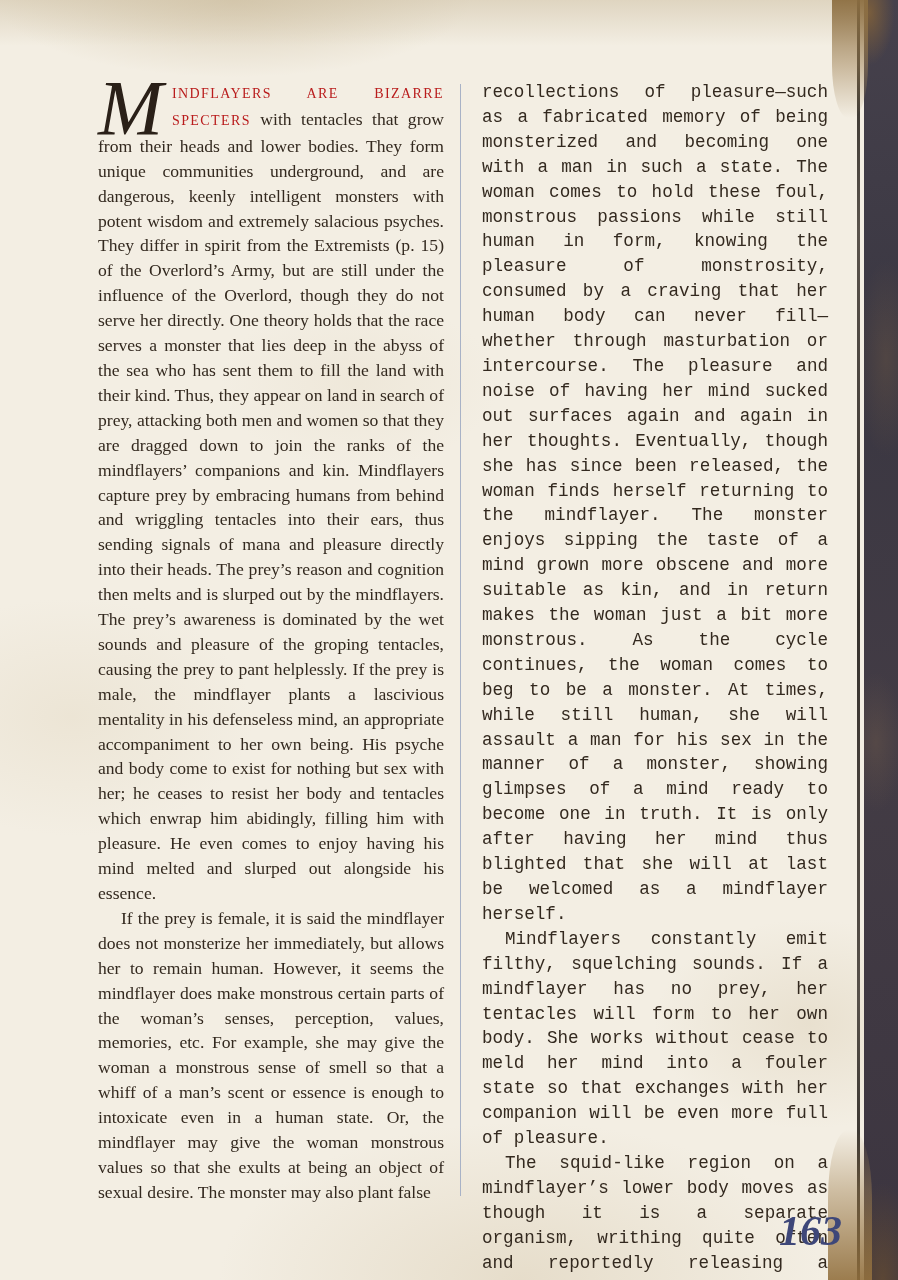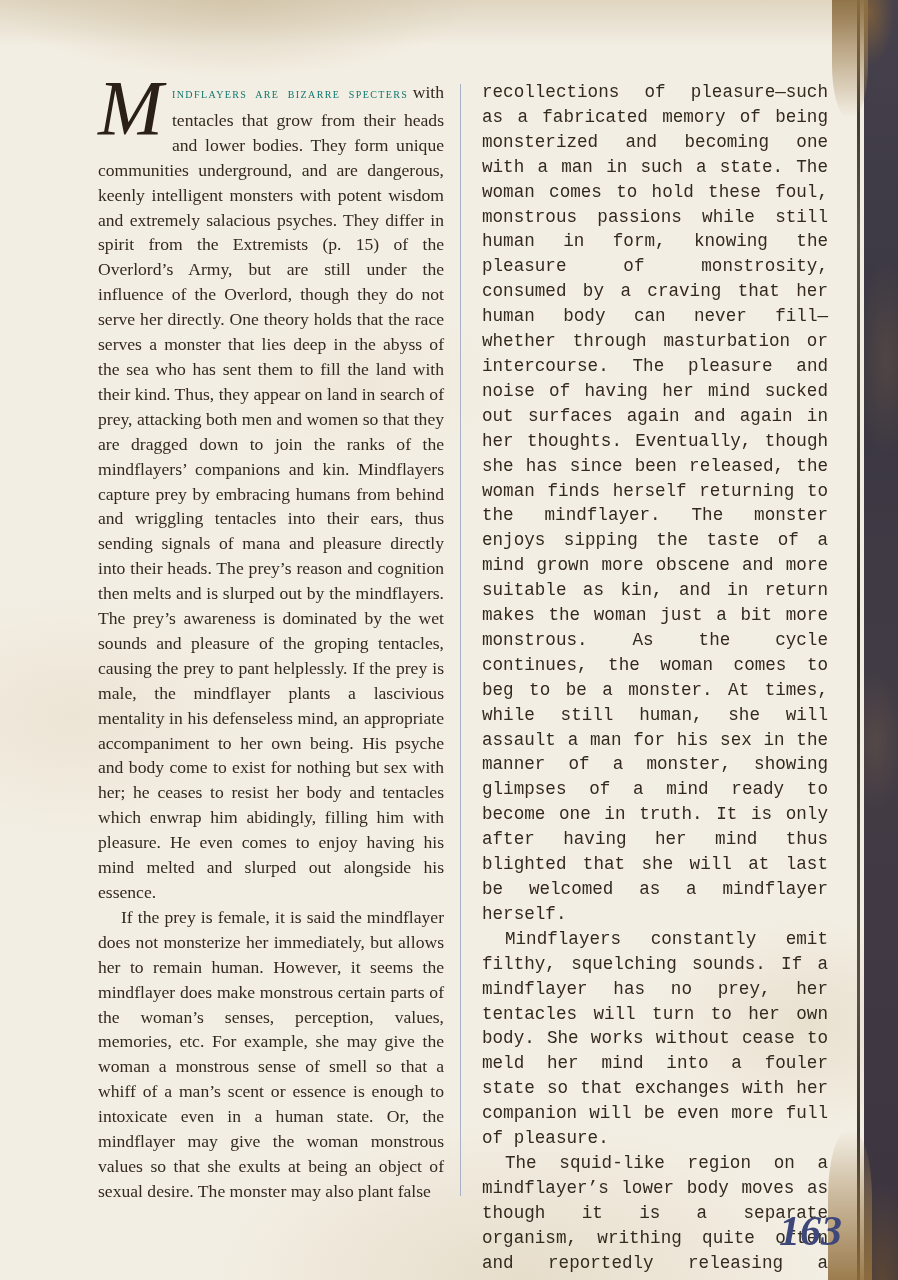--- a/index.html
+++ b/index.html
@@ -67,24 +67,24 @@
 
   .dropcap {
     float: left;
     font-style: italic;
     font-size: 78px;
     line-height: 50px;
     color: #2a2018;
     margin: 3px 9px 0 0;
   }
   .smallcaps {
-    font-size: 10px;
+    font-size: 14px;
     letter-spacing: 1.4px;
     word-spacing: 4.5px;
-    color: #0f766e;
+    color: #b91c1c;
   }
 
   .column-divider {
     position: absolute;
     left: 460px; top: 84px;
     width: 1px; height: 1112px;
     background: #a8b2c6;
   }
 
   
@@ -119,19 +119,19 @@
 <div class="corner-stain-top"></div>
 <div class="corner-stain-bottom"></div>
 
 <div class="column-divider"></div>
 <div class="column col-left">
     <p class="para lead"><span class="dropcap">M</span><span class="smallcaps">INDFLAYERS ARE BIZARRE SPECTERS</span> with tentacles that grow from their heads and lower bodies. They form unique communities underground, and are dangerous, keenly intelligent monsters with potent wisdom and extremely salacious psyches. They differ in spirit from the Extremists (p. 15) of the Overlord’s Army, but are still under the influence of the Overlord, though they do not serve her directly. One theory holds that the race serves a monster that lies deep in the abyss of the sea who has sent them to fill the land with their kind. Thus, they appear on land in search of prey, attacking both men and women so that they are dragged down to join the ranks of the mindflayers’ companions and kin. Mindflayers capture prey by embracing humans from behind and wriggling tentacles into their ears, thus sending signals of mana and pleasure directly into their heads. The prey’s reason and cognition then melts and is slurped out by the mindflayers. The prey’s awareness is dominated by the wet sounds and pleasure of the groping tentacles, causing the prey to pant helplessly. If the prey is male, the mindflayer plants a lascivious mentality in his defenseless mind, an appropriate accompaniment to her own being. His psyche and body come to exist for nothing but sex with her; he ceases to resist her body and tentacles which enwrap him abidingly, filling him with pleasure. He even comes to enjoy having his mind melted and slurped out alongside his essence.</p>
     <p class="para indent">If the prey is female, it is said the mindflayer does not monsterize her immediately, but allows her to remain human. However, it seems the mindflayer does make monstrous certain parts of the woman’s senses, perception, values, memories, etc. For example, she may give the woman a monstrous sense of smell so that a whiff of a man’s scent or essence is enough to intoxicate even in a human state. Or, the mindflayer may give the woman monstrous values so that she exults at being an object of sexual desire. The monster may also plant false</p>
   </div>
 <div class="column col-right">
     <p class="para plain">recollections of pleasure—such as a fabricated memory of being monsterized and becoming one with a man in such a state. The woman comes to hold these foul, monstrous passions while still human in form, knowing the pleasure of monstrosity, consumed by a craving that her human body can never fill—whether through masturbation or intercourse. The pleasure and noise of having her mind sucked out surfaces again and again in her thoughts. Eventually, though she has since been released, the woman finds herself returning to the mindflayer. The monster enjoys sipping the taste of a mind grown more obscene and more suitable as kin, and in return makes the woman just a bit more monstrous. As the cycle continues, the woman comes to beg to be a monster. At times, while still human, she will assault a man for his sex in the manner of a monster, showing glimpses of a mind ready to become one in truth. It is only after having her mind thus blighted that she will at last be welcomed as a mindflayer herself.</p>
-    <p class="para indent">Mindflayers constantly emit filthy, squelching sounds. If a mindflayer has no prey, her tentacles will turn to her own body. She works without cease to meld her mind into a fouler state so that exchanges with her companion will be even more full of pleasure.</p>
+    <p class="para indent">Mindflayers constantly emit filthy, squelching sounds. If a mindflayer has no prey, her tentacles will form to her own body. She works without cease to meld her mind into a fouler state so that exchanges with her companion will be even more full of pleasure.</p>
     <p class="para indent">The squid-like region on a mindflayer’s lower body moves as though it is a separate organism, writhing quite often and reportedly releasing a white, viscous liquid when the mindflayer affectionately strokes them. It has also been said that a man close to the mindflayer may suddenly take squid form, reach a tentacle between her legs, and cling upon her hips. However, mindflayers questioned about this only smiled bewitchingly in reply.</p>
   </div>
 
 <div class="footer">
   <span class="footer-number">163</span>
 </div>
 
 </body></html>

